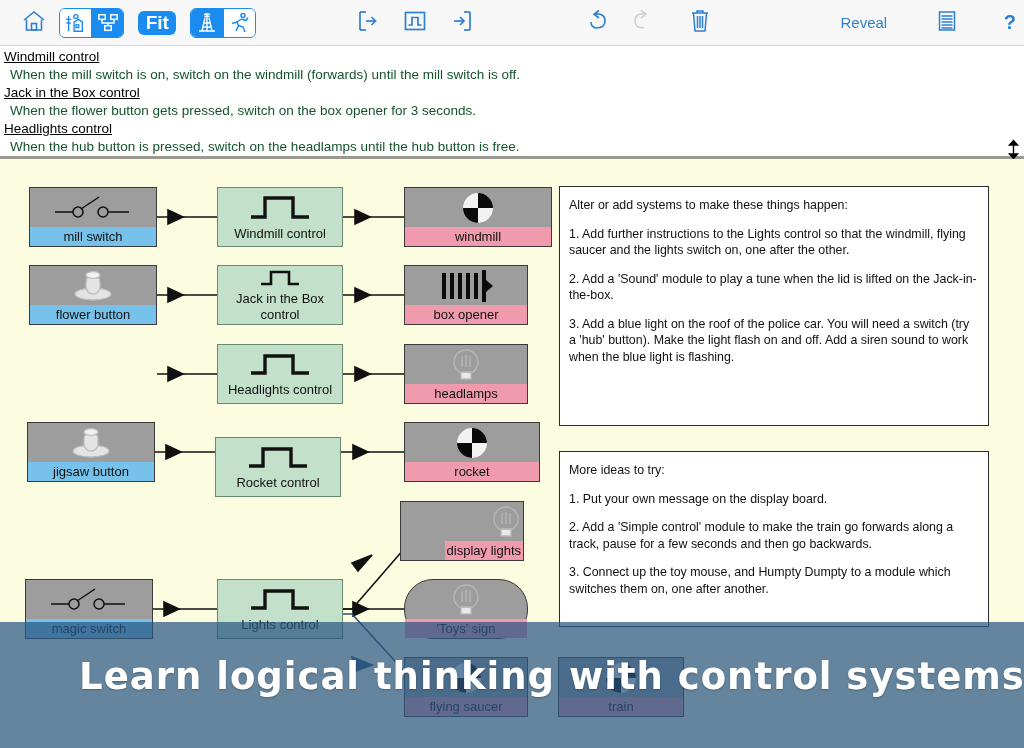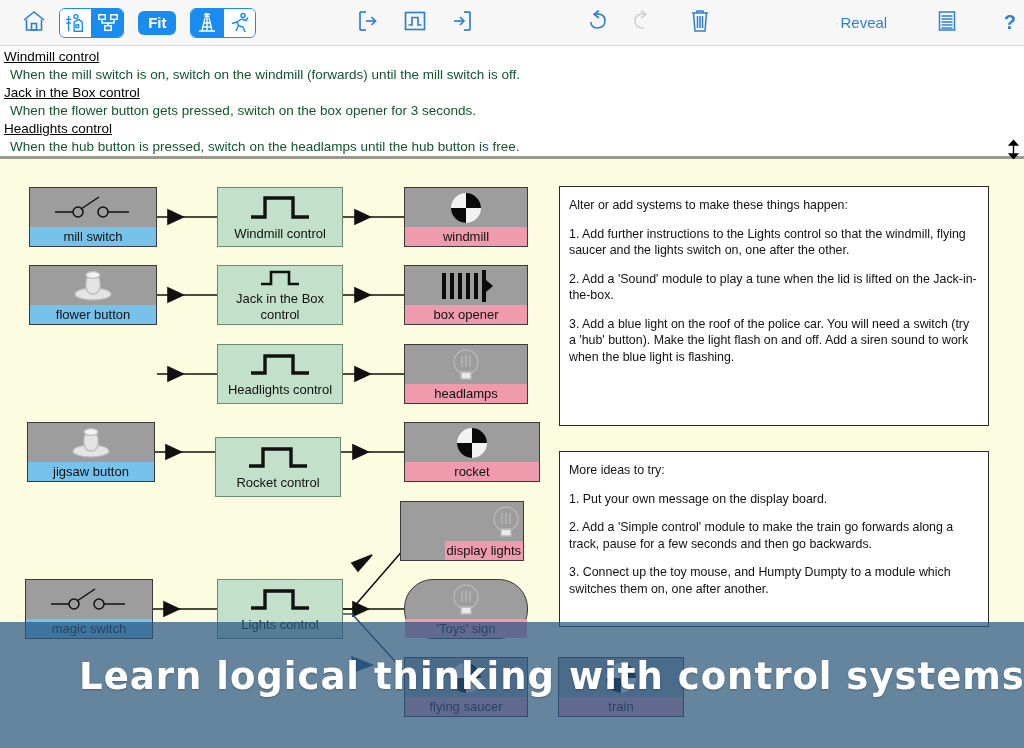--- a/index.html
+++ b/index.html
@@ -27,21 +27,21 @@
   }
   .seg > div {
     width:44px; display:flex; align-items:center; justify-content:center;
     background:#ffffff; cursor:pointer;
   }
   .seg > div + div { border-left:1.5px solid #1a8cf0; }
   .seg > div.on { background:#1a8cf0; }
   .fitbtn {
     background:#1a8cf0; color:#fff; border-radius:6px; height:24px; min-width:38px;
     display:flex; align-items:center; justify-content:center;
-    font-size:15px; font-weight:bold; padding:0 7px; cursor:pointer;
+    font-size:19px; font-weight:bold; padding:0 7px; cursor:pointer;
   }
   .tb-link {
     color:#2f7fd0; font-size:15px; cursor:pointer; padding:0 6px;
   }
   .qmark { color:#2f7fd0; font-size:20px; font-weight:bold; cursor:pointer; padding:0 8px;}
   .disabled { opacity:0.35; }
 
   
   #rules {
     position:absolute; left:0; top:46px; width:1024px; height:112px;
@@ -406,21 +406,21 @@
     <div class="n-ctl-body">
       <span>
         <svg width="66" height="28" viewBox="0 0 66 28" stroke="#111" fill="none" stroke-width="3.4">
           <path d="M4 23 H18 V6 H46 V23 H62"></path>
         </svg>
       </span>
       <div class="ctl-label">Lights control</div>
     </div>
   </div>
 
-  <div class="node n-out" style="left:404px; top:28px;  width:124px; height:60px;">
+  <div class="node n-out" style="left:404px; top:28px;  width:148px; height:60px;">
     <div class="icon">
       <svg width="34" height="34" viewBox="0 0 34 34">
         <circle cx="17" cy="17" r="15" fill="#f2f2f2"></circle>
         <path d="M17 2 A15 15 0 0 1 32 17 L17 17 Z" fill="#0a0a0a"></path>
         <path d="M17 32 A15 15 0 0 1 2 17 L17 17 Z" fill="#0a0a0a"></path>
       </svg>
     </div>
     <div class="cap">windmill</div>
   </div>
 

